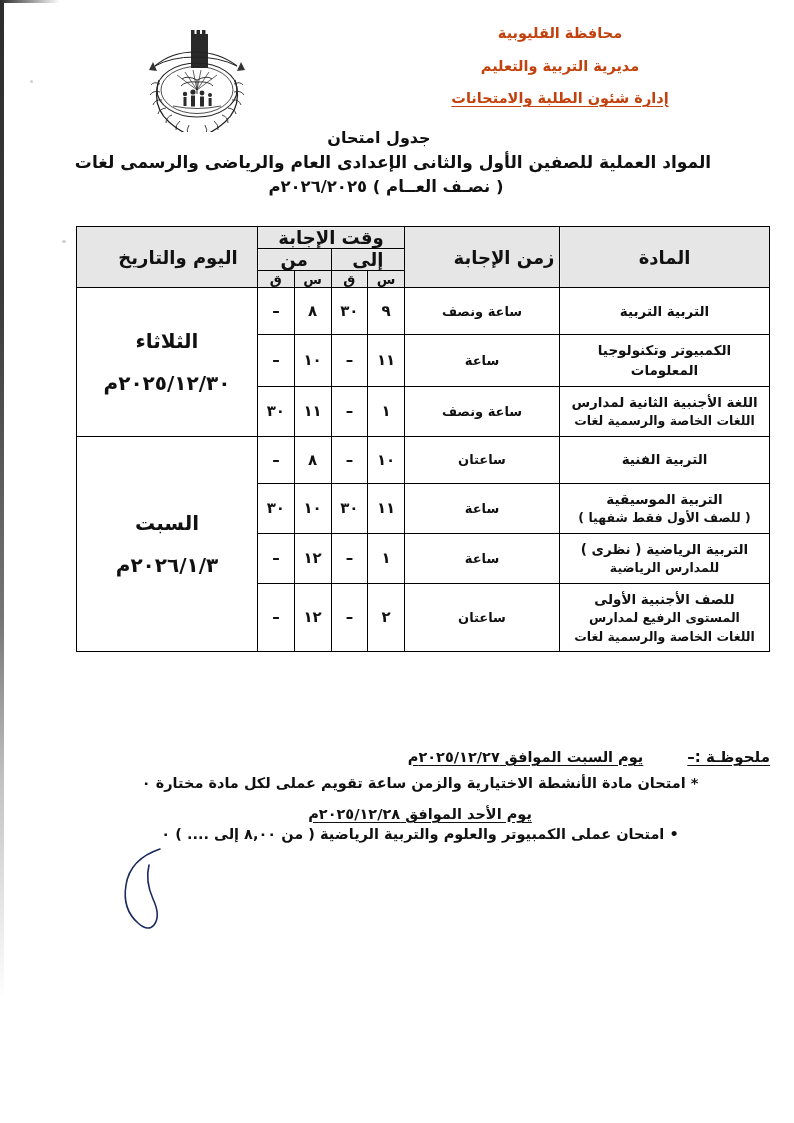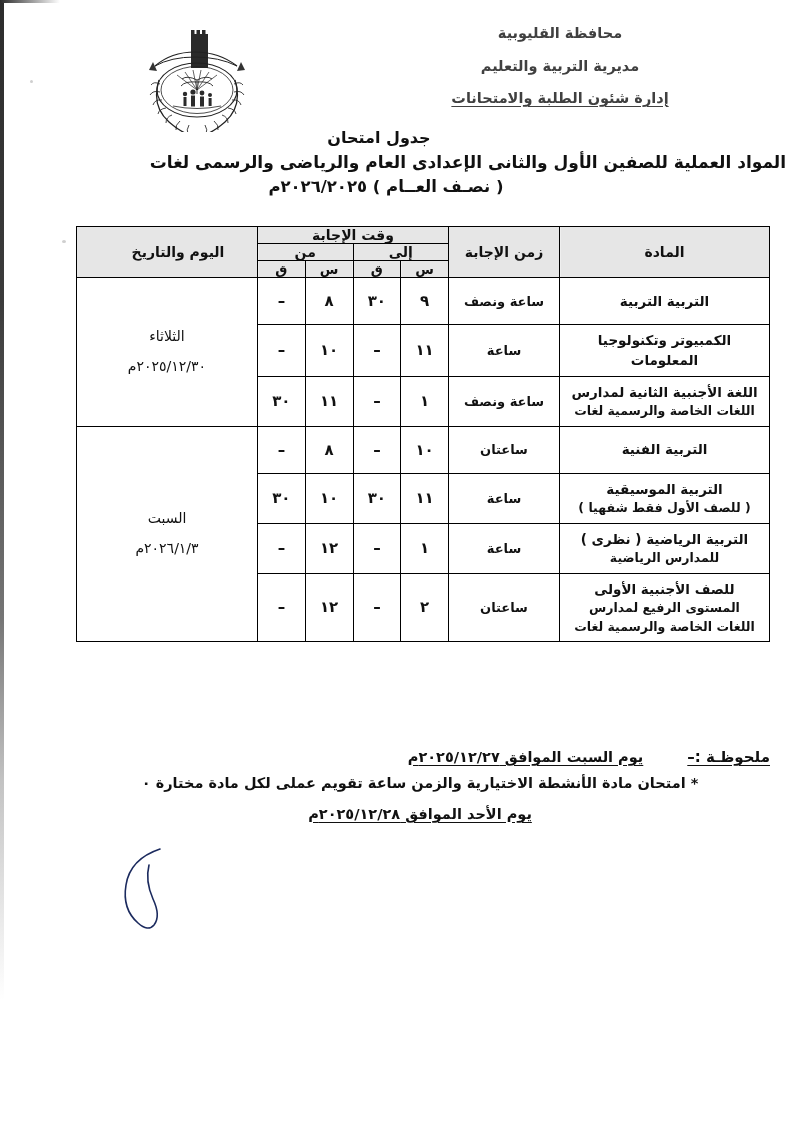--- a/index.html
+++ b/index.html
@@ -50,21 +50,21 @@
     right: 24px; top: 26px;
     width: 420px;
     text-align: center;
     line-height: 1.0;
   }
   .hdr-line {
     font-size: 14.5px;
     font-weight: bold;
     letter-spacing: .2px;
     margin-bottom: 18px;
-    color: #404040;
+    color: #c2410c;
   }
   .hdr-line.u {
     text-decoration: underline;
     text-underline-offset: 3px;
     margin-bottom: 8px;
   }
 
   
   .title-block {
     position: absolute;
@@ -75,21 +75,20 @@
     font-size: 16px;
     font-weight: bold;
     margin-bottom: 5px;
     padding-right: 28px;
   }
   .t2 {
     font-size: 17px;
     font-weight: bold;
     margin-bottom: 5px;
     letter-spacing: .1px;
-    text-align: right;
   }
   .t3 {
     font-size: 16.5px;
     font-weight: bold;
     padding-right: 14px;
   }
 
   
   .sched {
     position: absolute;
@@ -105,52 +104,52 @@
     text-align: center;
     vertical-align: middle;
     padding: 0;
     color: #111;
   }
   .sched thead th {
     background-color: #cfcfcf;
     background-image:
       repeating-linear-gradient(0deg,  rgba(255,255,255,.55) 0 1px, rgba(0,0,0,0) 1px 2px),
       repeating-linear-gradient(90deg, rgba(255,255,255,.55) 0 1px, rgba(0,0,0,0) 1px 2px);
-    font-size: 14px;
+    font-size: 18px;
     font-weight: bold;
   }
   .sched thead th.small {
     font-size: 13.5px;
   }
   th.h-date    { width: 158px; padding-left: 22px; }
   th.h-qmin    { width: 52px;  }
   th.h-qhr     { width: 56px;  }
   th.h-tmin    { width: 54px;  }
   th.h-thr     { width: 55px;  }
-  th.h-dur     { width: 110px; }
+  th.h-dur     { width: 110px; padding-left: 44px; }
   th.h-subj    { width: 209px; }
 
   td.c-num {
     font-size: 15px;
     font-weight: bold;
     height: 46px;
   }
   td.c-dur {
     font-size: 13px;
     font-weight: bold;
   }
   td.c-subj {
     font-size: 13.5px;
     font-weight: bold;
     line-height: 1.5;
     padding: 5px 6px;
   }
   td.c-date {
-    font-size: 14px;
-    font-weight: normal;
+    font-size: 20px;
+    font-weight: bold;
     line-height: 2.1;
   }
   .sub-l2 { display: block; font-size: 12.5px; }
   .sub-l3 { display: block; font-size: 12.5px; }
   .thick-top { border-top-width: 2.6px; }
   .thick-bottom { border-bottom-width: 2.6px; }
 
   
   .notes {
     position: absolute;
@@ -408,19 +407,20 @@
 <div class="notes">
   <div class="note-row">
     <div class="note-label">ملحوظـة :–</div>
     <div class="note-spacer"></div>
     <div class="note-date">يوم السبت الموافق  ٢٠٢٥/١٢/٢٧م</div>
   </div>
   <div class="note-body">* امتحان مادة الأنشطة الاختيارية والزمن ساعة تقويم عملى لكل مادة مختارة ٠</div>
   <div class="note-center">
     <span class="note-date">يوم الأحد الموافق ٢٠٢٥/١٢/٢٨م</span>
   </div>
+  <div class="note-bullet">•  امتحان عملى الكمبيوتر والعلوم والتربية الرياضية ( من ٨,٠٠ إلى .... ) ٠</div>
 </div>
 
 <div class="pen-loop">
   <svg viewBox="0 0 80 90" width="80" height="90" aria-hidden="true">
     <path d="M47 4 q-30 10 -34 36 q-4 24 12 38 q10 9 16 2 q7 -9 -1 -26 q-8 -18 -4 -34" fill="none" stroke="#1b2a5e" stroke-width="1.6" stroke-linecap="round"></path>
   </svg>
 </div>
 
 </body></html>

